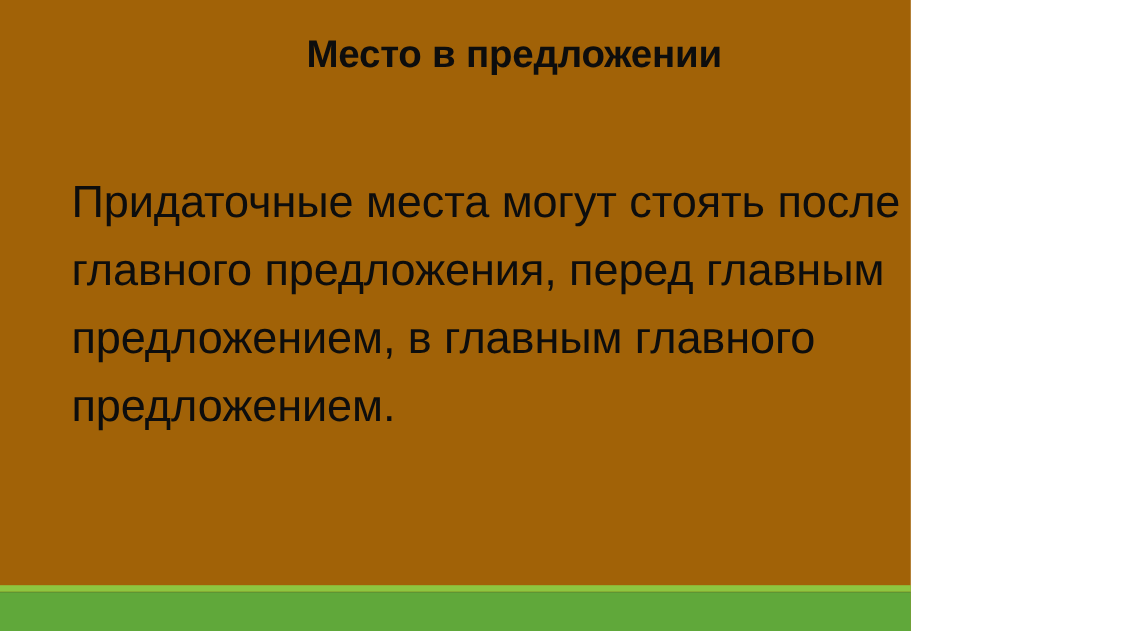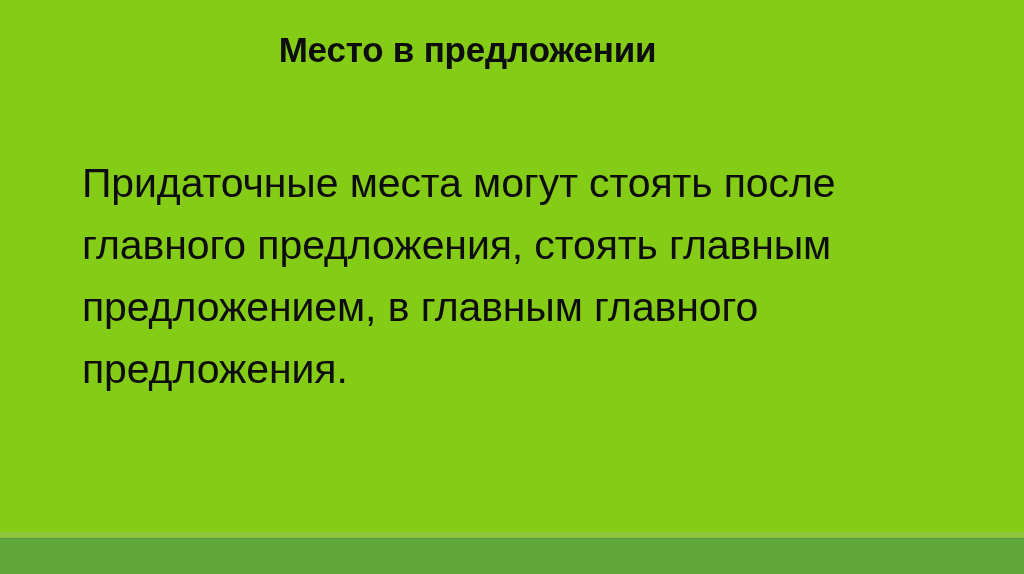--- a/index.html
+++ b/index.html
@@ -11,23 +11,23 @@
   body {
     width: 1024px;
     height: 574px;
     background: #ffffff;
     font-family: "Liberation Sans", "DejaVu Sans", sans-serif;
     overflow: hidden;
   }
 
   .slide {
     position: relative;
-    width: 1024px;
+    width: 828px;
     height: 574px;
-    background: #84cc16;
+    background: #a16207;
     box-sizing: border-box;
   }
 
   
   .slide-title {
     position: absolute;
     left: 60px;
     top: 28px;
     width: 815px;
     text-align: center;
@@ -35,21 +35,21 @@
     font-weight: bold;
     line-height: 44px;
     color: #0d0d0d;
     letter-spacing: -0.2px;
     white-space: nowrap;
   }
 
   
   .slide-body {
     position: absolute;
-    left: 82px;
+    left: 65px;
     top: 152px;
     width: 900px;
   }
 
   .body-line {
     font-size: 41px;
     line-height: 62px;
     font-weight: normal;
     color: #0d0d0d;
     letter-spacing: -0.1px;
@@ -94,23 +94,23 @@
 </style>
 </head>
 <body>
 
 <div class="slide">
 
   <div class="slide-title">Место в предложении</div>
 
   <div class="slide-body">
     <div class="body-line">Придаточные места могут стоять после</div>
-    <div class="body-line">главного предложения, стоять главным</div>
+    <div class="body-line">главного предложения, перед главным</div>
     <div class="body-line">предложением, в главным главного</div>
-    <div class="body-line">предложения.</div>
+    <div class="body-line">предложением.</div>
   </div>
 
   <div class="bottom-bar">
     <div class="bar-light"></div>
     <div class="bar-edge"></div>
     <div class="bar-main"></div>
   </div>
 
 </div>
 

